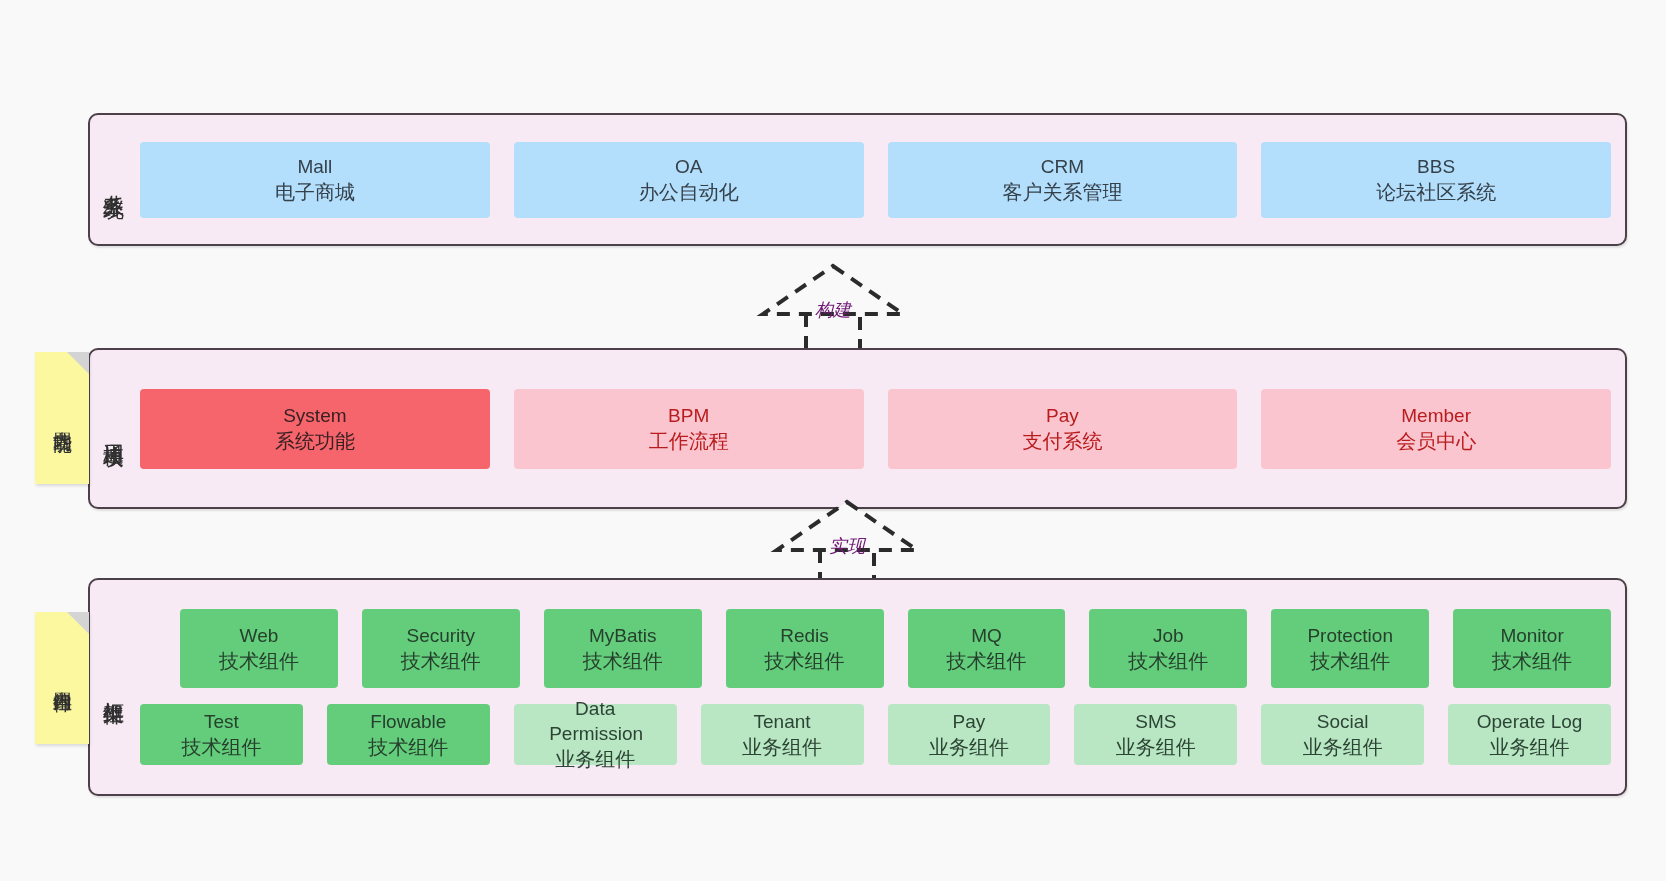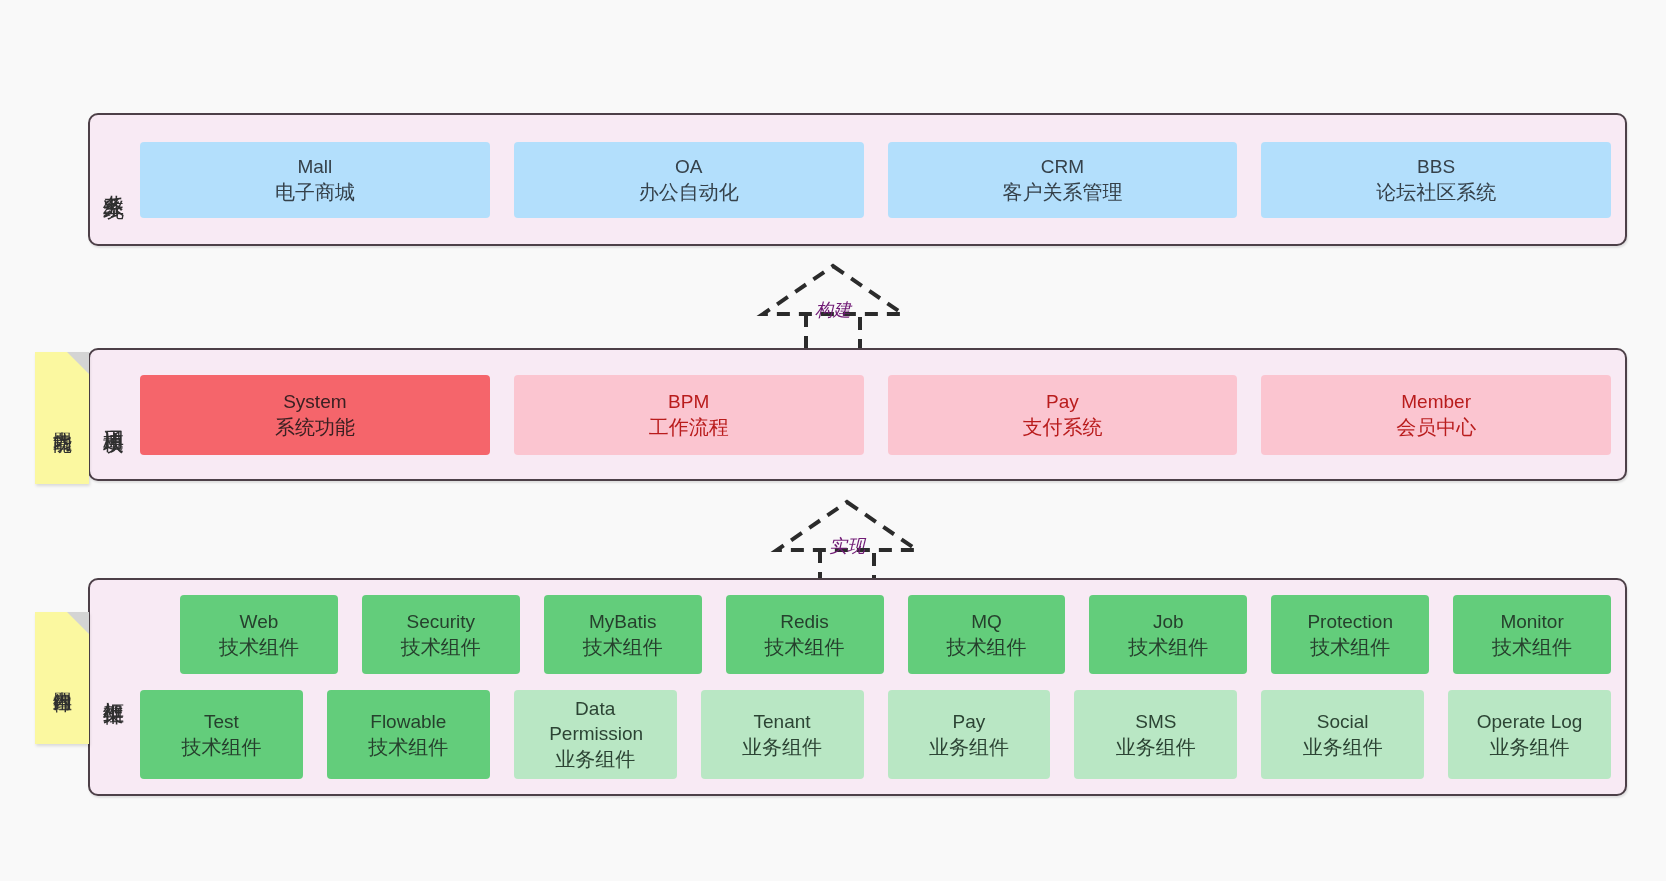--- a/index.html
+++ b/index.html
@@ -147,21 +147,21 @@
     <path d="M48 52 L48 88 L102 88 L102 52" fill="none" stroke="#2b2b2b" stroke-width="4" stroke-dasharray="13 9"></path>
   </svg>
   <span class="arrow-label" style="left:57px; top:36px;">构建</span>
 </div>
 
 <div class="sticky" style="left:35px; top:352px; width:54px; height:132px;">
   <span class="fold"></span>
   <span>内置功能</span>
 </div>
 
-<div class="layer" id="layer-common-modules" style="left:88px; top:348px; width:1539px; height:133px;">
+<div class="layer" id="layer-common-modules" style="left:88px; top:348px; width:1539px; height:161px;">
   <div class="layer-title">通用模块</div>
   <div class="layer-body">
     <div class="row" style="height:80px;">
       <div class="card red">
         <span class="t1">System</span>
         <span class="t2">系统功能</span>
       </div>
       <div class="card pink">
         <span class="t1">BPM</span>
         <span class="t2">工作流程</span>
@@ -223,21 +223,21 @@
       <div class="card green">
         <span class="t1">Protection</span>
         <span class="t2">技术组件</span>
       </div>
       <div class="card green">
         <span class="t1">Monitor</span>
         <span class="t2">技术组件</span>
       </div>
     </div>
 
-    <div class="row" style="height:89px; gap:24px;">
+    <div class="row" style="height:61px; gap:24px;">
       <div class="card green">
         <span class="t1">Test</span>
         <span class="t2">技术组件</span>
       </div>
       <div class="card green">
         <span class="t1">Flowable</span>
         <span class="t2">技术组件</span>
       </div>
       <div class="card lightgreen">
         <span class="t1" style="max-width:92px;">Data Permission</span>

